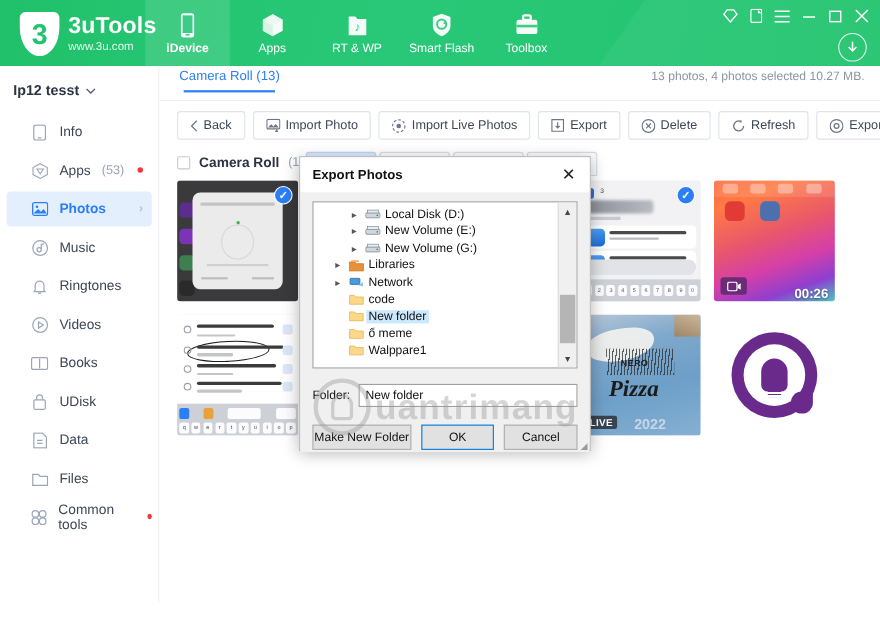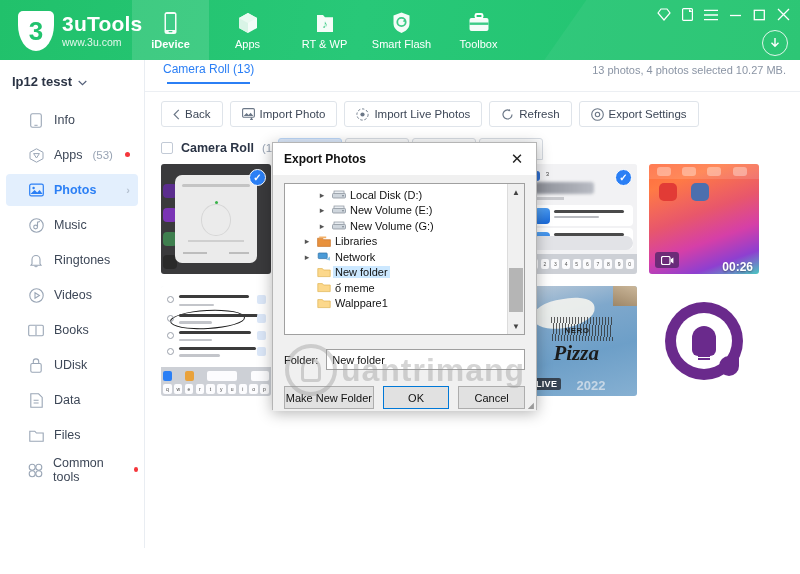--- a/index.html
+++ b/index.html
@@ -530,20 +530,38 @@
         <span>Import Photo</span>
       </div>
       <div class="tbtn">
         <span class="bic">
           <svg width="13" height="13" viewBox="0 0 13 13">
               <circle cx="6.5" cy="6.5" r="2.1" fill="currentColor"></circle>
               <circle cx="6.5" cy="6.5" r="5.6" fill="none" stroke="currentColor" stroke-width="1" stroke-dasharray="2.4 1.8"></circle>
             </svg>
         </span>
         <span>Import Live Photos</span>
+      </div>
+      <div class="tbtn">
+        <span class="bic">
+          <svg width="12" height="12" viewBox="0 0 12 12">
+              <path d="M.7.7h10.6v10.6H.7z" fill="none" stroke="currentColor" stroke-width="1.1"></path>
+              <path d="M6 3.2v5M4.1 6.4 6 8.3l1.9-1.9" fill="none" stroke="currentColor" stroke-width="1.1"></path>
+            </svg>
+        </span>
+        <span>Export</span>
+      </div>
+      <div class="tbtn">
+        <span class="bic">
+          <svg width="13" height="13" viewBox="0 0 13 13">
+              <circle cx="6.5" cy="6.5" r="5.8" fill="none" stroke="currentColor" stroke-width="1.1"></circle>
+              <path d="M4.3 4.3 8.7 8.7M8.7 4.3 4.3 8.7" stroke="currentColor" stroke-width="1.1"></path>
+            </svg>
+        </span>
+        <span>Delete</span>
       </div>
       <div class="tbtn">
         <span class="bic">
           <svg width="13" height="13" viewBox="0 0 13 13">
               <path d="M11 6.5A4.5 4.5 0 1 1 8.4 2.4" fill="none" stroke="currentColor" stroke-width="1.2"></path>
               <path d="M8.8.9 9.4 3.3 7 3.1z" fill="currentColor"></path>
             </svg>
         </span>
         <span>Refresh</span>
       </div>
@@ -823,20 +841,29 @@
           <div class="trow ind1">
             <span class="exp">▸</span>
             <span class="ti">
               <svg width="14" height="11" viewBox="0 0 14 11">
                   <rect x="1.2" y="2" width="9" height="5.6" rx=".8" fill="#4a9bd8" stroke="#2c6fa5" stroke-width=".7"></rect>
                   <path d="M9 8.6 13 5.4v4z" fill="#8fc5e8"></path>
                 </svg>
             </span>
             <span class="tlabel">Network</span>
           </div>
+          <div class="trow ind1">
+            <span class="exp"></span>
+            <span class="ti">
+              <svg width="14" height="11" viewBox="0 0 14 11">
+                  <path d="M.8 1.6h4.6l1.2 1.4h6.6v6.6H.8z" fill="#fcd88b" stroke="#e0b350" stroke-width=".7"></path>
+                </svg>
+            </span>
+            <span class="tlabel">code</span>
+          </div>
           <div class="trow ind1 sel">
             <span class="exp"></span>
             <span class="ti">
               <svg width="14" height="11" viewBox="0 0 14 11">
                   <path d="M.8 1.6h4.6l1.2 1.4h6.6v6.6H.8z" fill="#fcd88b" stroke="#e0b350" stroke-width=".7"></path>
                 </svg>
             </span>
             <span class="tlabel">New folder</span>
           </div>
           <div class="trow ind1">

